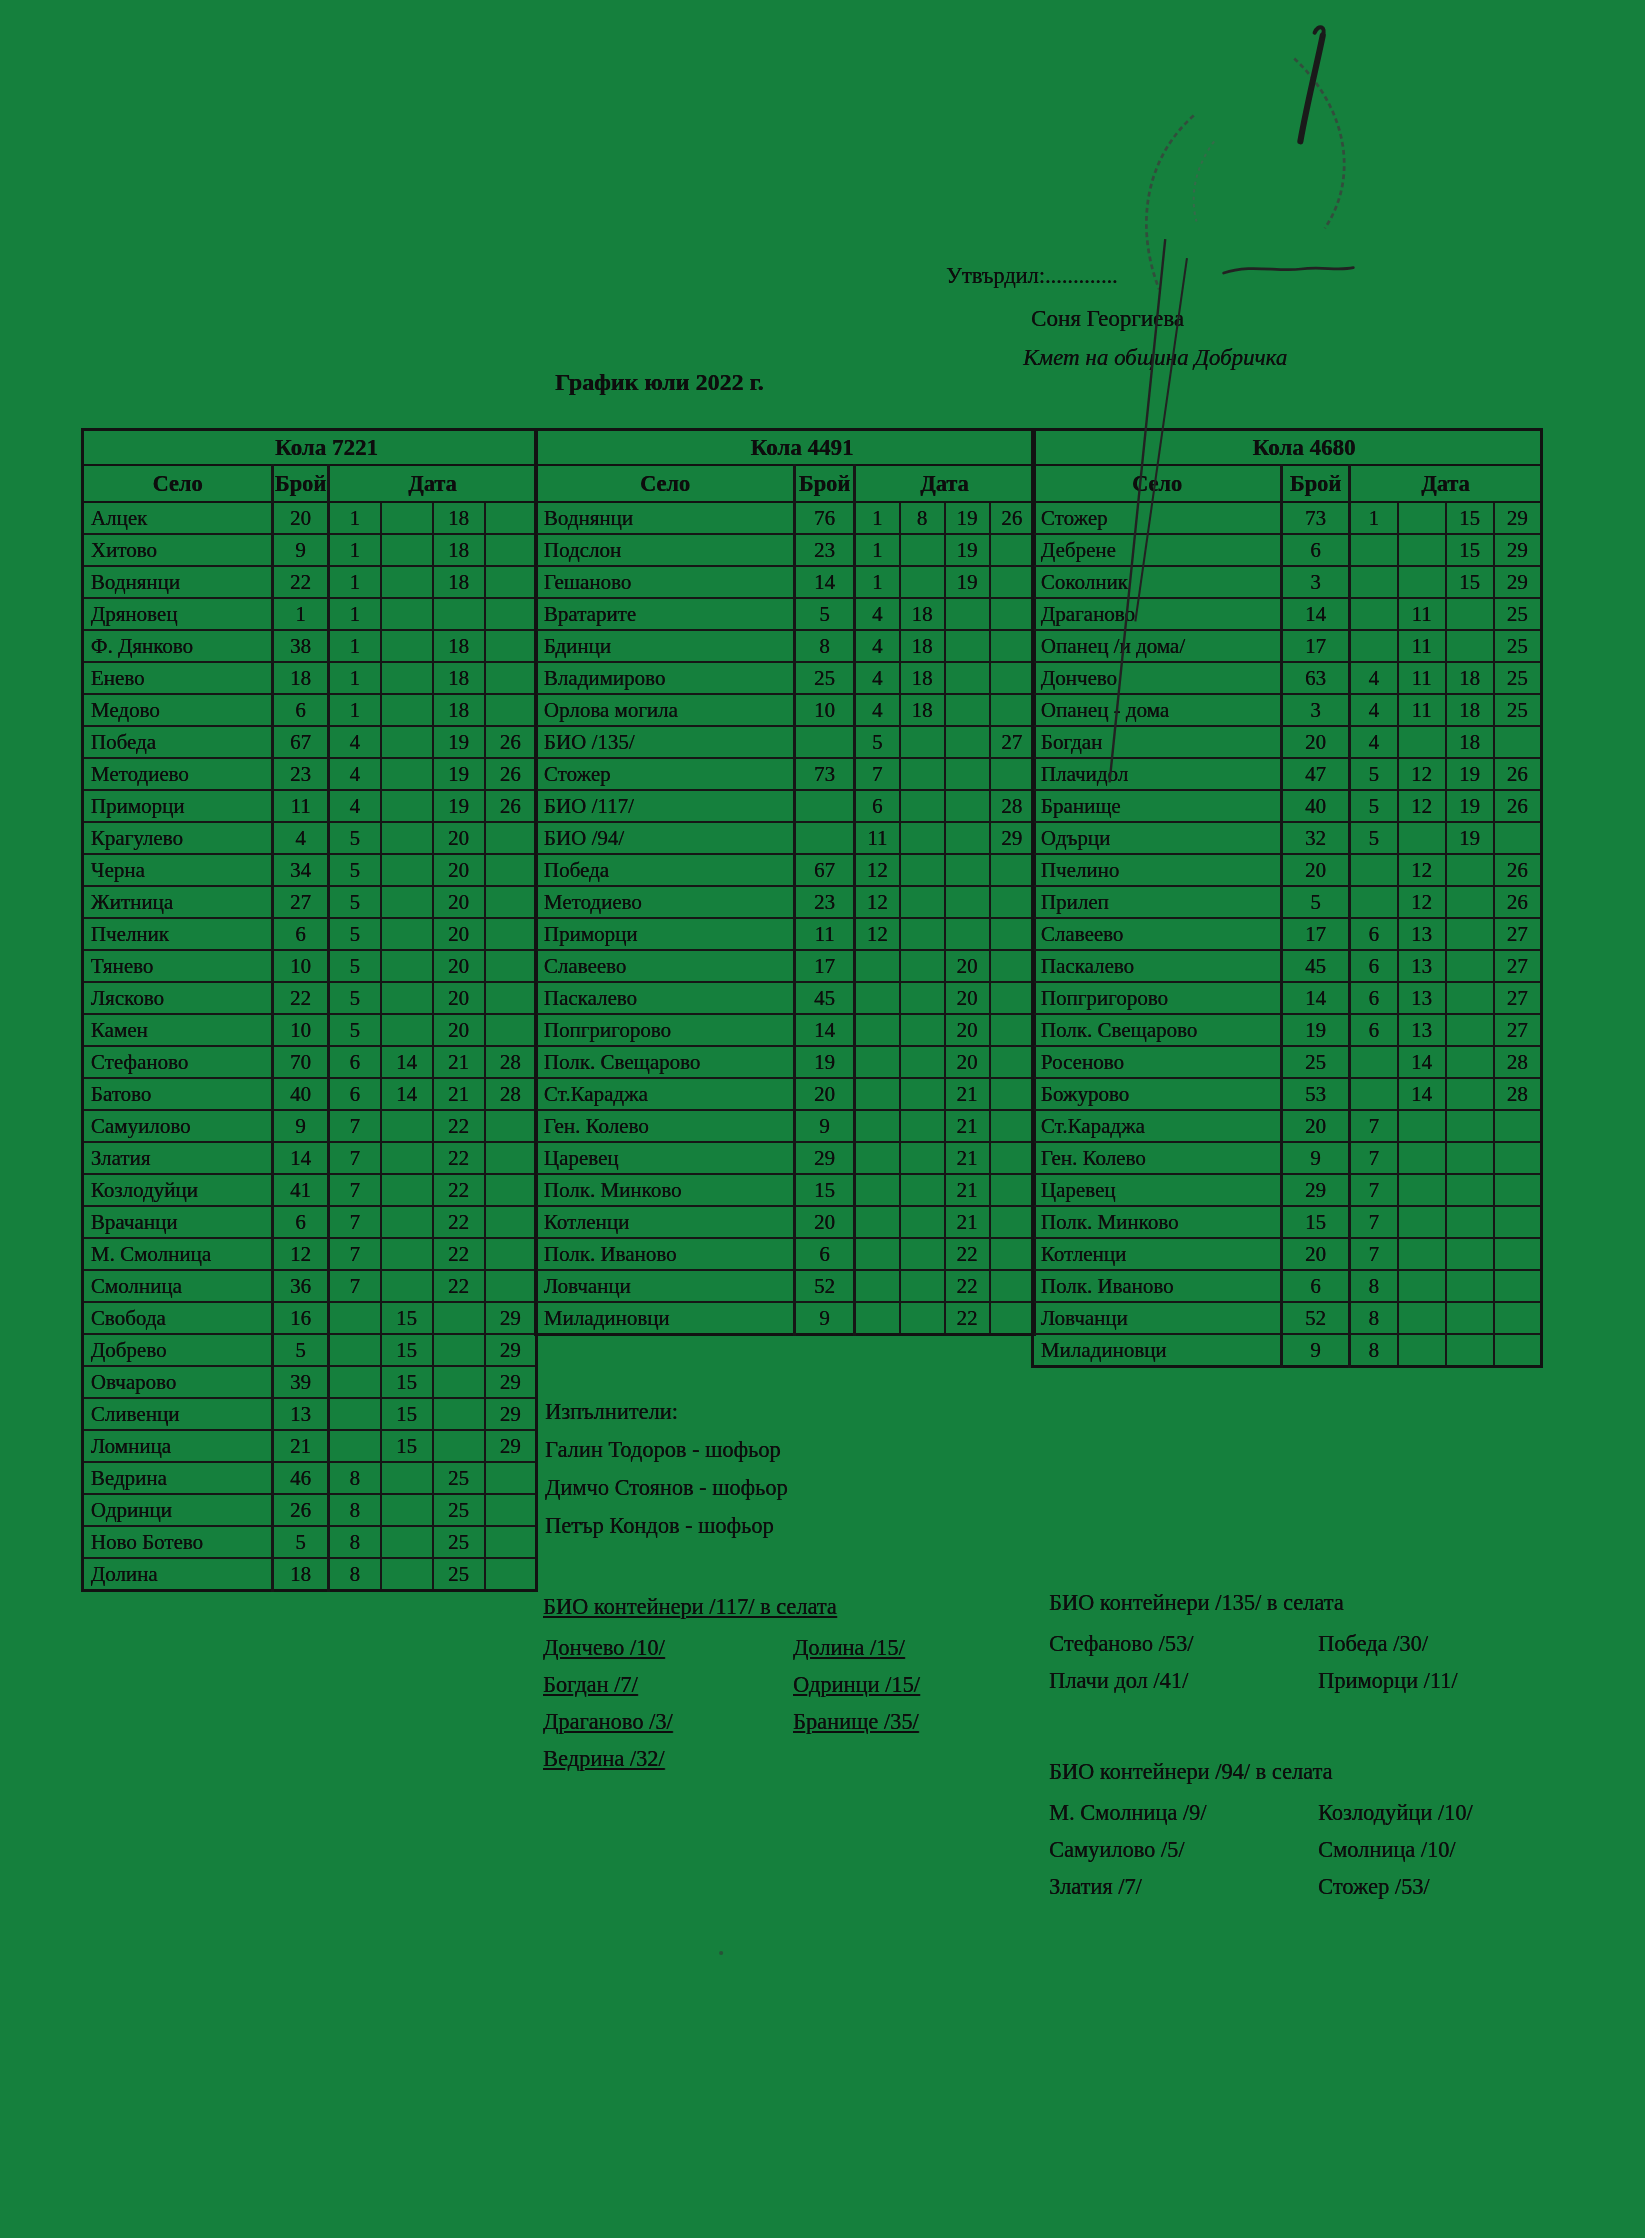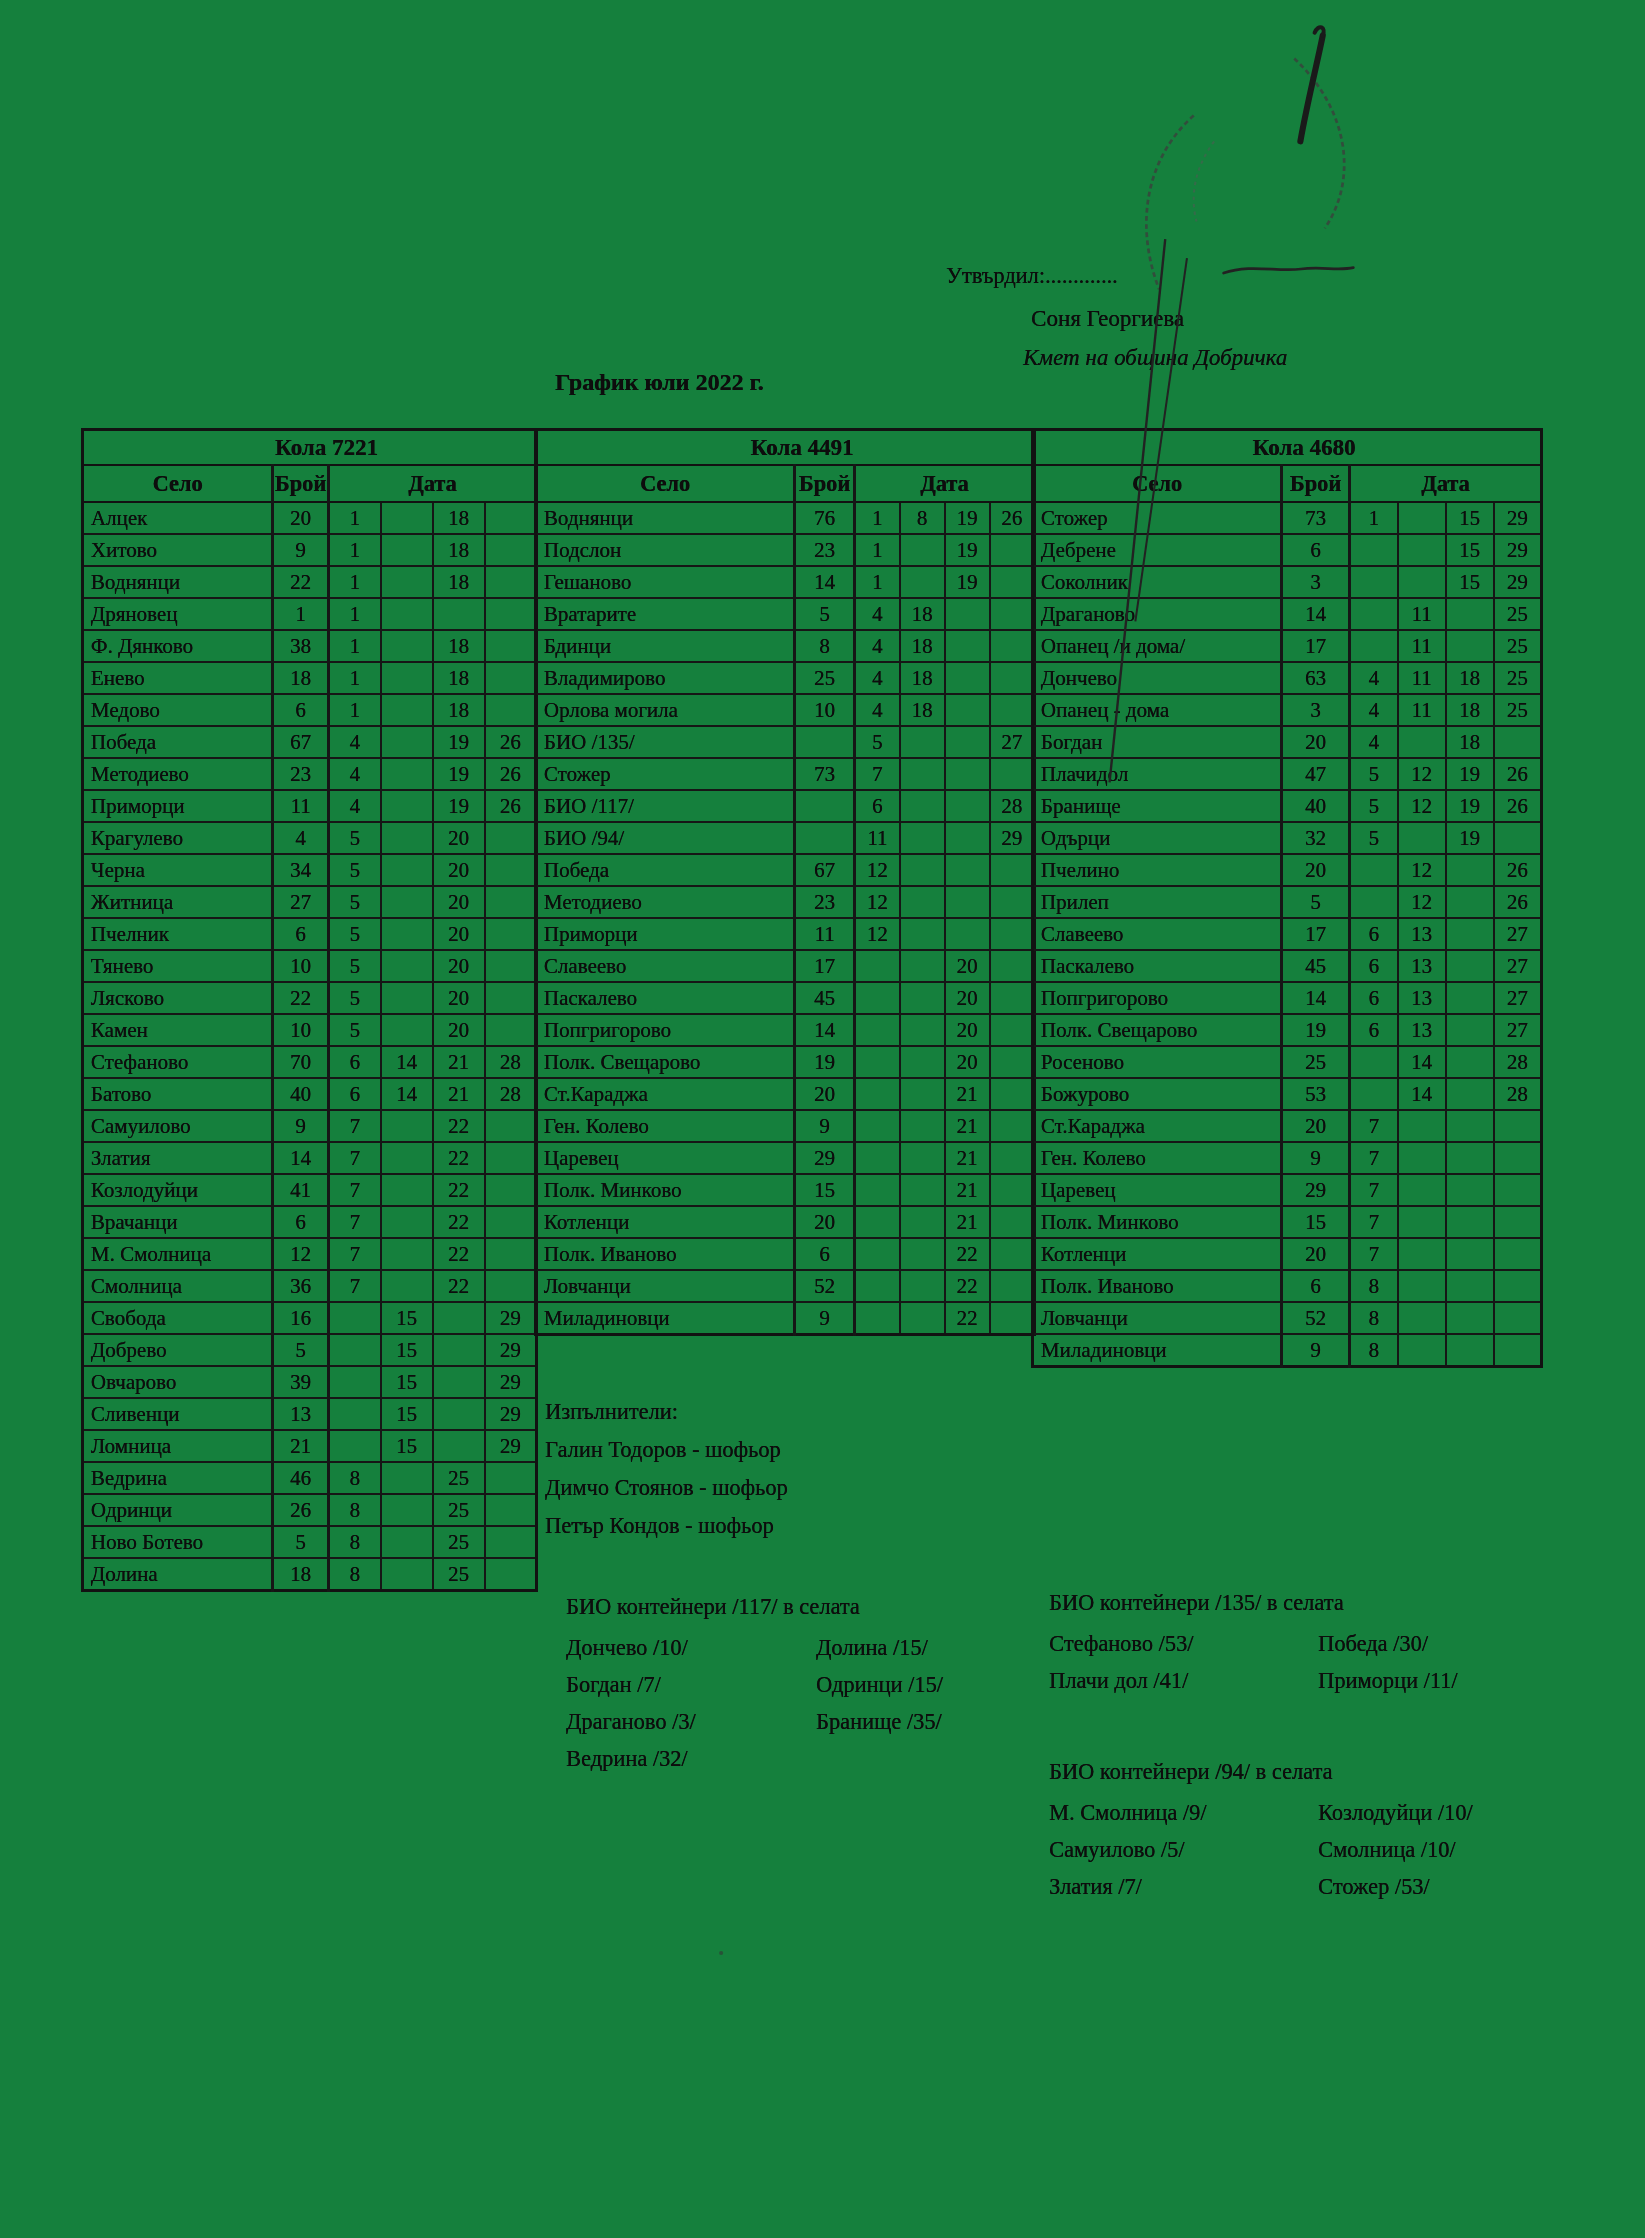--- a/index.html
+++ b/index.html
@@ -27,21 +27,21 @@
 
   #executors{left:545px;top:1393px;font-size:22.4px;}
   #executors .line{height:38px;line-height:38px;white-space:nowrap;}
 
   .bio{position:absolute;font-size:22.4px;}
   .bio .bio-title{height:39px;line-height:34px;white-space:nowrap;}
   .bio .bio-row{display:flex;height:37px;line-height:37px;white-space:nowrap;gap:36px;}
   .bio-0 .cell-l{width:214px;}
   .bio-1 .cell-l{width:233px;}
   .bio-2 .cell-l{width:233px;}
-  #bio-0{left:566px;top:1590px;}
+  #bio-0{left:543px;top:1590px;text-decoration:underline;}
   #bio-1{left:1049px;top:1586px;}
   #bio-2{left:1049px;top:1755px;}
 
   #marks{position:absolute;left:0;top:0;pointer-events:none;}
 </style>
 </head>
 <body>
 
 <div id="page">
 

